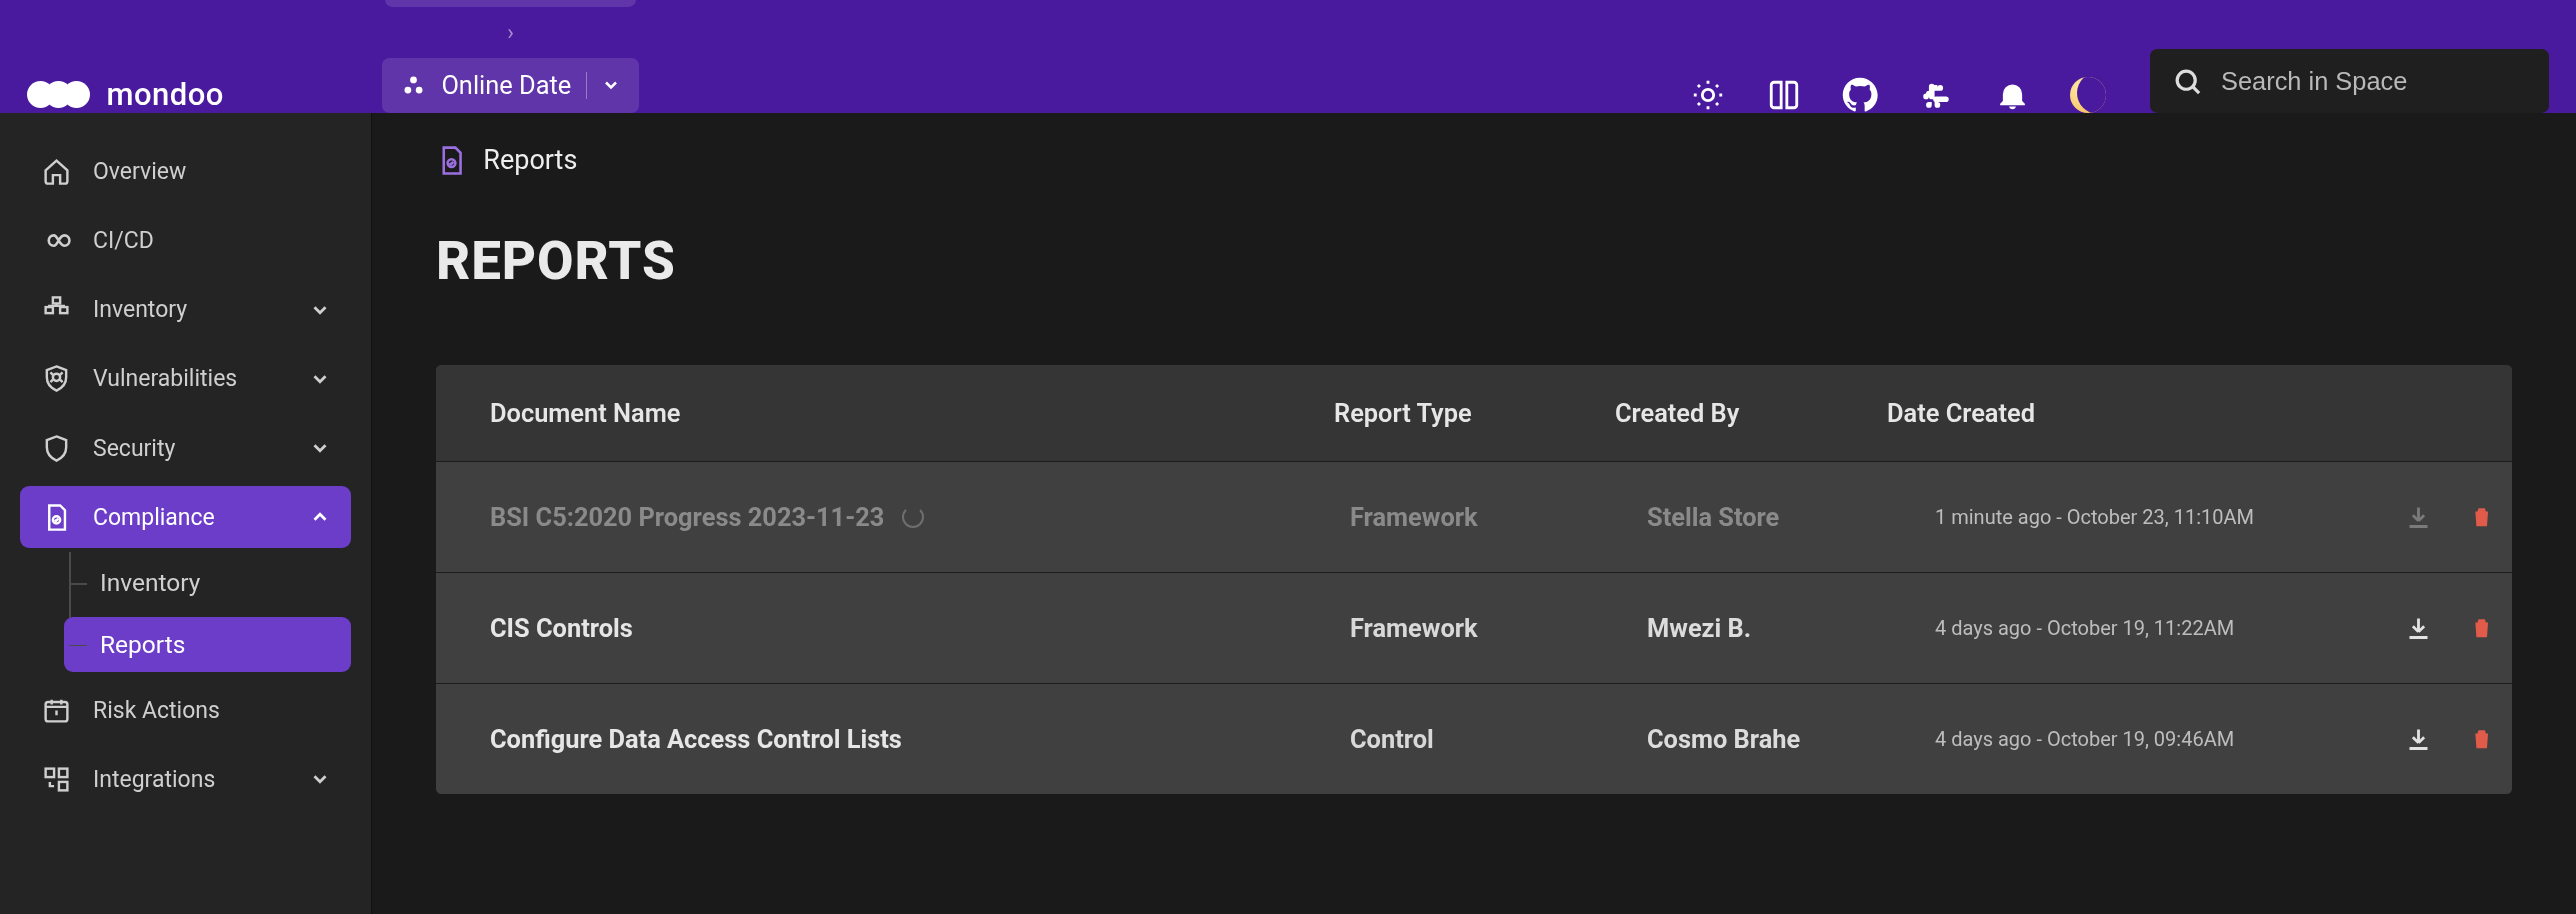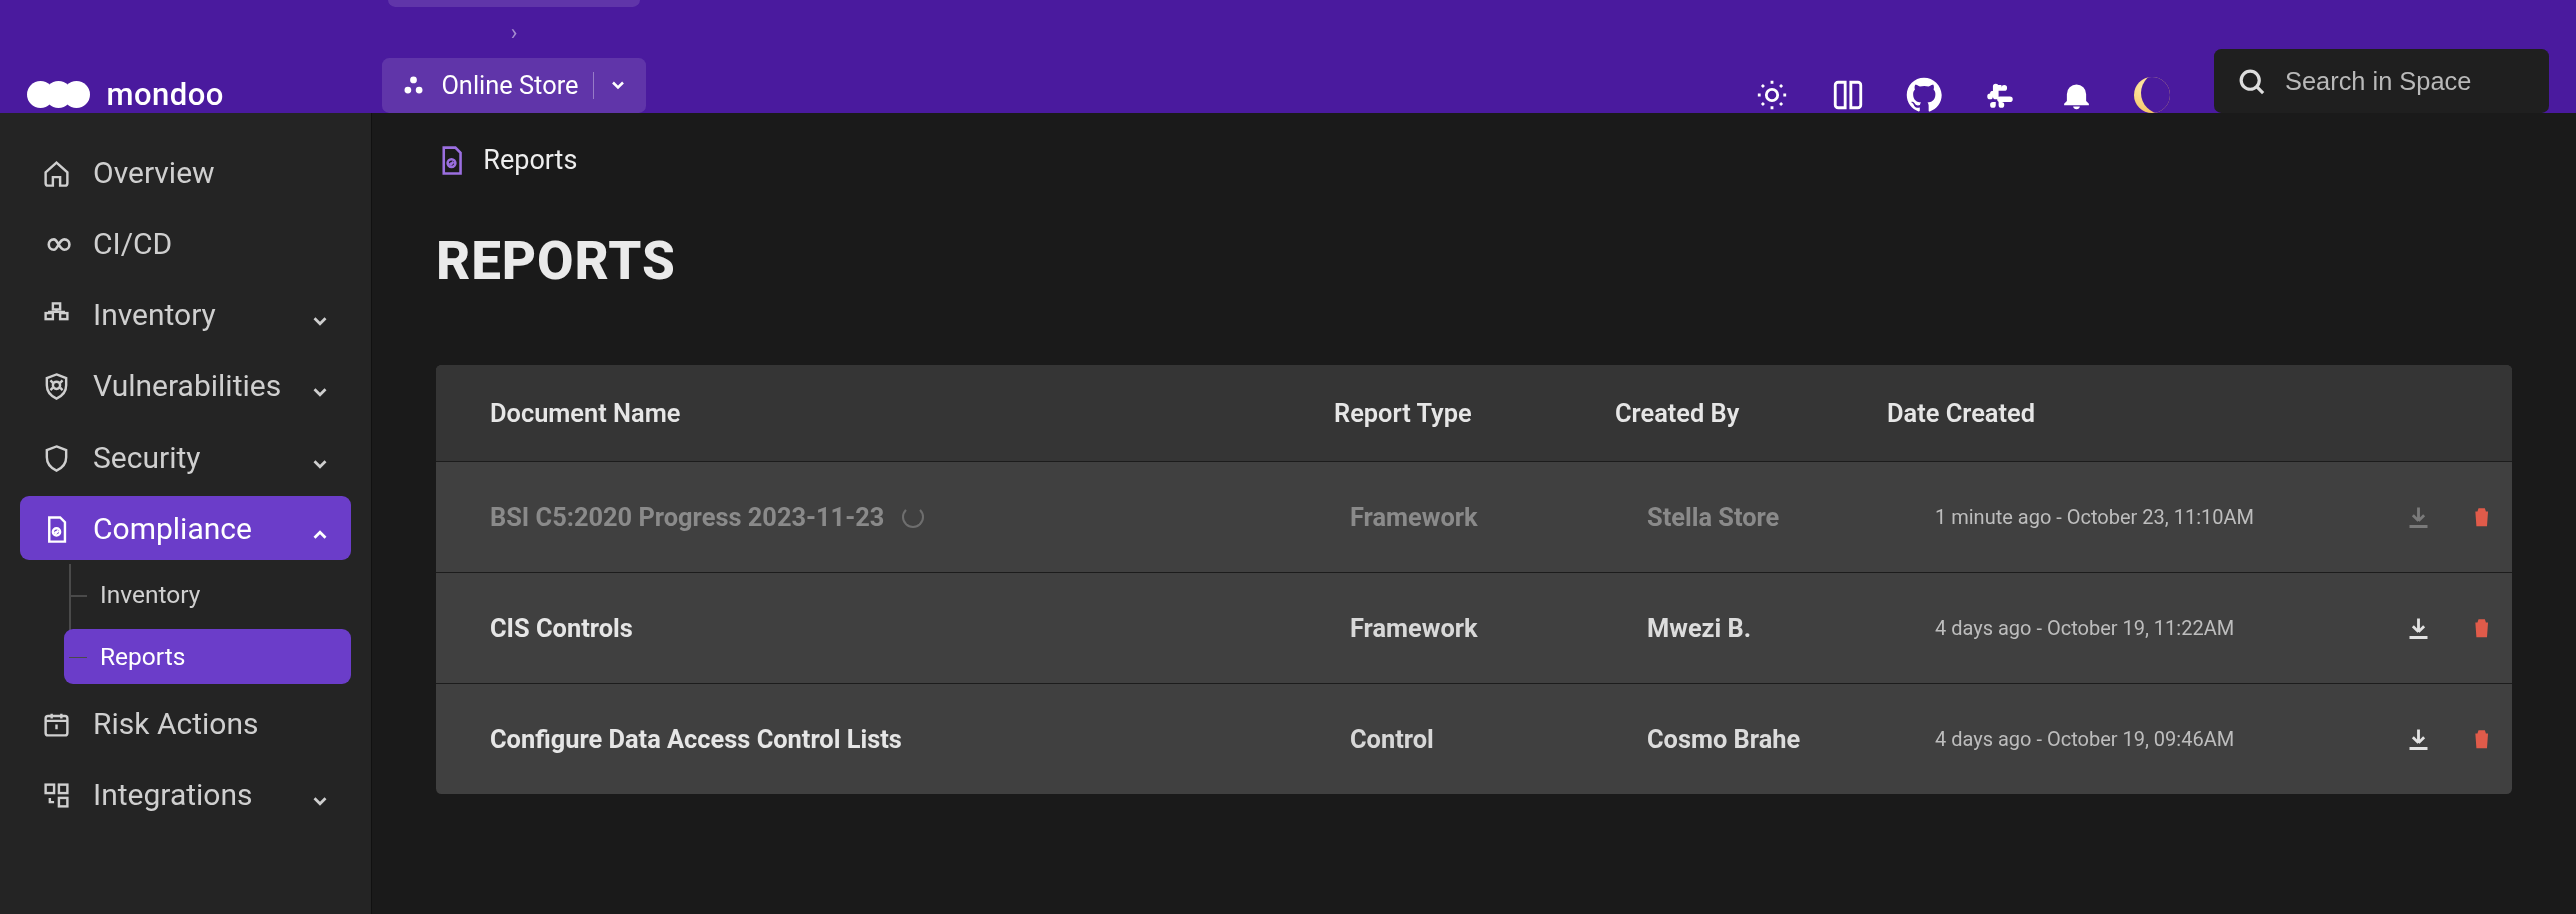--- a/index.html
+++ b/index.html
@@ -102,21 +102,21 @@
     background: #4a1a9e;
   }
 
   .search-wrap {
     display: flex;
     align-items: center;
     background: #1f1f1f;
     border-radius: 7.3px;
     padding: 0 22px;
     height: 64px;
-    width: 335px;
+    width: 399px;
     gap: 18px;
   }
   .search-wrap input {
     background: transparent;
     border: none;
     outline: none;
     color: #ccc;
     font-size: 25.4px;
     width: 100%;
   }
@@ -132,25 +132,25 @@
 
   
   .sidebar {
     width: 372px;
     background: #242424;
     padding: 27px 20px 0 20px;
     border-right: 0.9px solid #111;
   }
   .nav-item {
     display: flex;
-    align-items: flex-end;
+    align-items: center;
     gap: 20px;
     padding: 14.5px 20px;
     border-radius: 9px;
-    font-size: 30px;
+    font-size: 23px;
     color: #cfcfcf;
     cursor: pointer;
     margin-bottom: 7.3px;
     position: relative;
   }
   .nav-item .nav-icon {
     width: 33px; height: 33px; display:inline-flex; align-items:center; justify-content:center; flex-shrink:0;
   }
   .nav-item .chev {
     margin-left: auto;
@@ -325,21 +325,21 @@
     <span class="bc-sep">›</span>
 
     <div class="bc-pill">
       <span class="bc-icon">
         <svg width="27" height="27" viewBox="0 0 24 24" fill="#fff">
             <circle cx="12" cy="7" r="3"></circle>
             <circle cx="7" cy="16" r="3"></circle>
             <circle cx="17" cy="16" r="3"></circle>
           </svg>
       </span>
-      <span>Online Store</span>
+      <span>Online Date</span>
       <span class="divider"></span>
       <span>
         <svg width="20" height="20" viewBox="0 0 24 24" fill="none" stroke="#fff" stroke-width="3">
             <path d="M6 9l6 6 6-6"></path>
           </svg>
       </span>
     </div>
   </div>
 
   <div class="header-spacer"></div>

